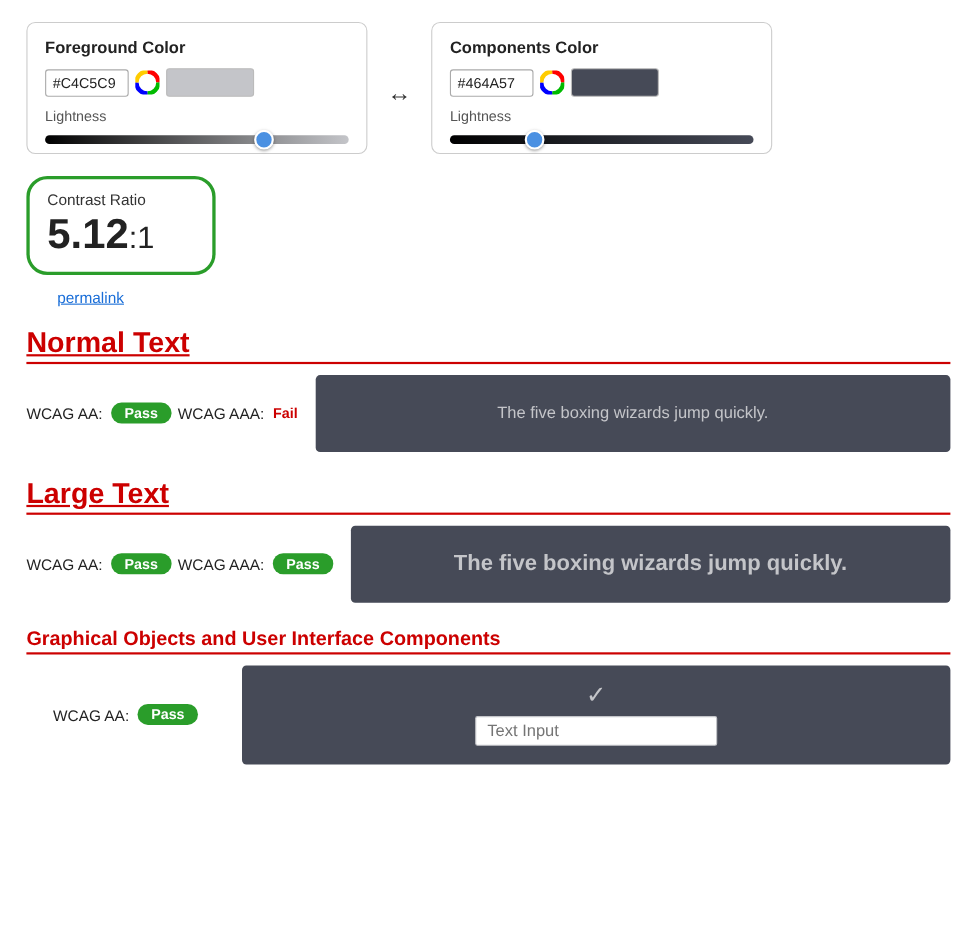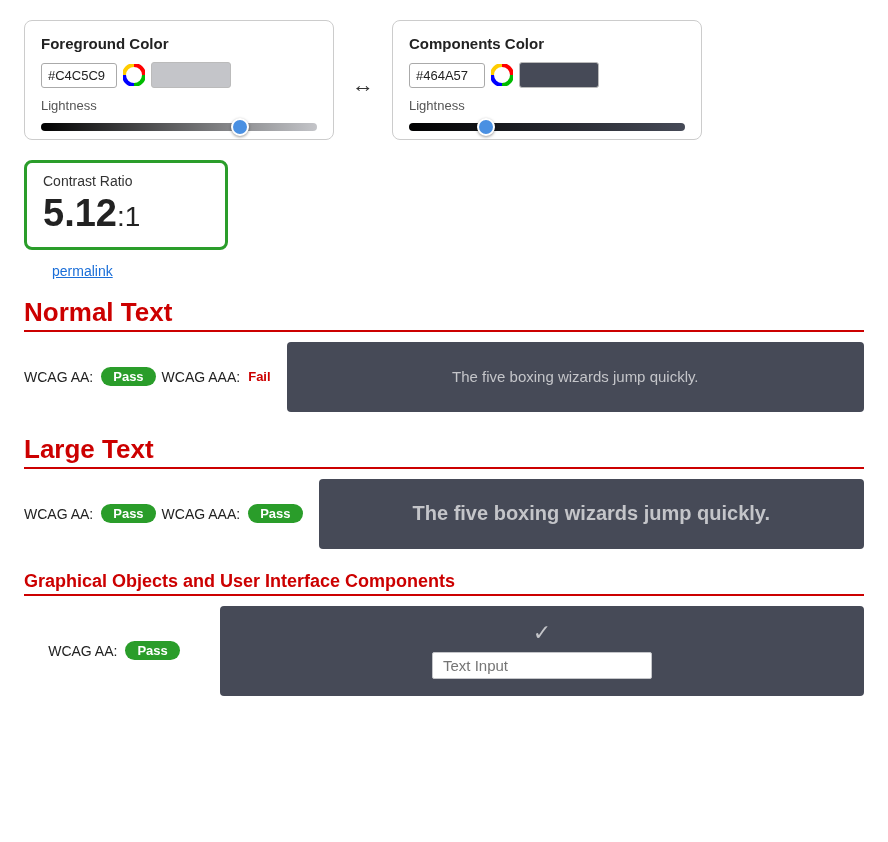--- a/index.html
+++ b/index.html
@@ -109,22 +109,22 @@
       font-size: 22px;
       color: #333;
       padding: 0 18px;
       user-select: none;
       margin-top: 10px;
     }
 
     
     .contrast-ratio-box {
       border: 3px solid #2a9d2a;
-      border-radius: 8px;
-      width: 204px;
+      border-radius: 19px;
+      width: 172px;
       padding: 10px 16px 12px 16px;
       margin-bottom: 12px;
     }
 
     .contrast-ratio-label {
       font-size: 14px;
       color: #333;
       margin-bottom: 4px;
     }
 
@@ -149,20 +149,21 @@
       margin-left: 28px;
       margin-bottom: 18px;
     }
 
     
     .section-heading {
       font-size: 26px;
       font-weight: bold;
       color: #cc0000;
       margin-bottom: 0;
+      text-decoration: underline;
     }
 
     .section-divider {
       border: none;
       border-top: 2px solid #cc0000;
       margin: 2px 0 10px 0;
     }
 
     
     .wcag-section {

